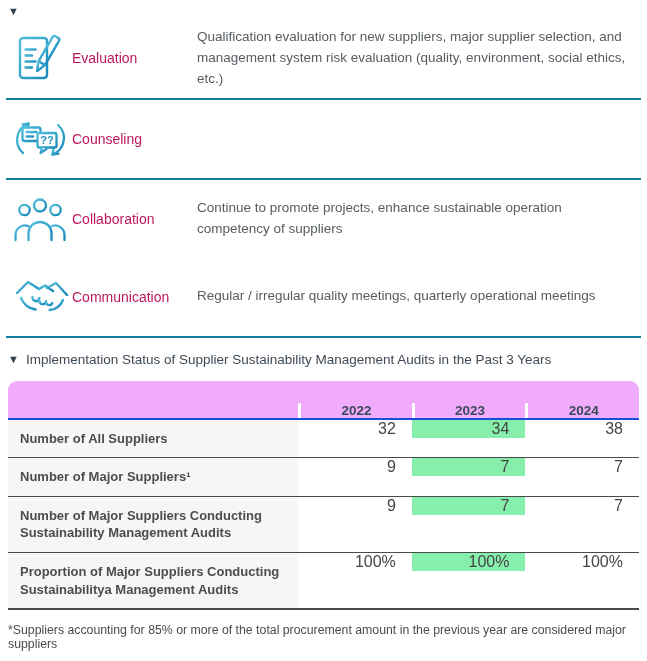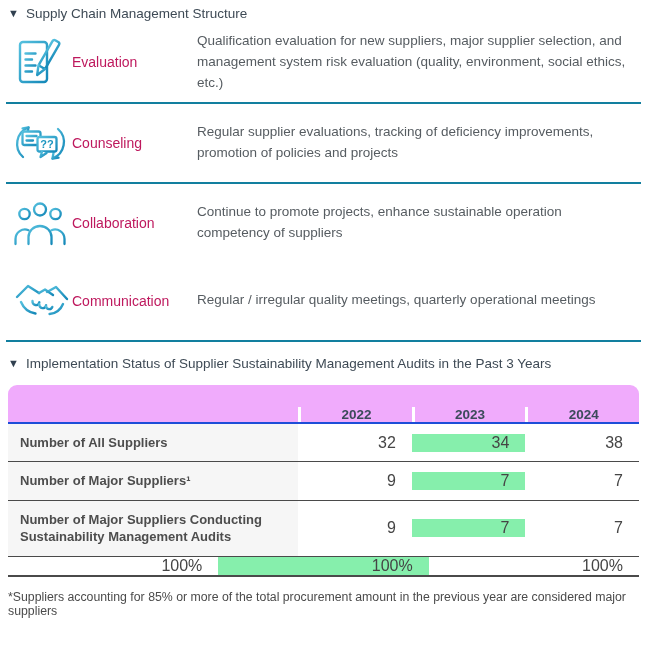--- a/index.html
+++ b/index.html
@@ -36,21 +36,21 @@
     display:flex;align-items:flex-end;height:37px;
     background:#f0abfc;border-radius:9px 9px 0 0;
     border-bottom:2px solid #1d4ed8;
   }
   .th-label{flex:0 0 46%;}
   .th-year{
     flex:1;display:flex;align-items:center;justify-content:center;
     font-size:13.5px;font-weight:bold;color:#3b4a5a;
     border-left:3px solid #ffffff;
   }
-  .trow{display:flex;align-items:center;border-bottom:1px solid #4a4a4a;}
+  .trow{display:flex;align-items:flex-start;border-bottom:1px solid #4a4a4a;}
   .trow:last-child{border-bottom:2px solid #4a4a4a;}
   .td-label{
     flex:0 0 46%;background:#f6f6f6;box-sizing:border-box;
     padding:10px 14px 10px 12px;display:flex;align-items:center;
     font-size:13px;font-weight:bold;color:#4d4d4d;line-height:1.35;
   }
   .td-val{
     flex:1;display:flex;align-items:center;justify-content:flex-end;
     padding-right:16px;font-size:16px;color:#454545;
   }
@@ -58,21 +58,20 @@
   
   .footnote{
     margin:13px 8px 8px 8px;font-size:12.3px;color:#4b4b4b;
   }
 </style>
 </head>
 <body>
 
 <div class="section-title">
   <span class="marker">▼</span>
-  <span>Supply Chain Management Structure</span>
 </div>
 
 <div class="structure">
 
   <div class="structure-row divided">
     <div class="icon-box">
       <svg width="48" height="54" viewBox="0 0 48 54" fill="none" stroke="url(#gA)" stroke-width="2.4" stroke-linecap="round" stroke-linejoin="round">
         <defs>
             <linearGradient id="gA" x1="0" y1="0" x2="1" y2="1">
           <stop offset="0" stop-color="#55c0de"></stop>
@@ -106,21 +105,20 @@
         <path d="M44 11 A17.5 17.5 0 0 1 38.5 40.5"></path>
         <path d="M38.5 40.5 l6 -.8 M38.5 40.5 l1 -5.8"></path>
         <rect x="8.5" y="13.5" width="18" height="13.5" rx="2" fill="#ffffff"></rect>
         <path d="M12.5 18 h10 M12.5 22.5 h6.5"></path>
         <rect x="23.5" y="19" width="19" height="14.5" rx="2" fill="#ffffff"></rect>
         <path d="M28 33.5 l-1.5 5.5 l6 -4" fill="#ffffff"></path>
         <text x="33" y="30" text-anchor="middle" font-size="11" font-weight="bold" fill="#1b95c0" stroke="none">??</text>
       </svg>
     </div>
     <div class="row-label">Counseling</div>
-    <div class="row-desc">Regular supplier evaluations, tracking of deficiency improvements, promotion of policies and projects</div>
   </div>
 
   <div class="structure-row">
     <div class="icon-box">
       <svg width="52" height="46" viewBox="0 0 52 46" fill="none" stroke="url(#gD)" stroke-width="2.3" stroke-linecap="round" stroke-linejoin="round">
         <defs>
             <linearGradient id="gD" x1="0" y1="0" x2="1" y2="1">
           <stop offset="0" stop-color="#55c0de"></stop>
               <stop offset="1" stop-color="#1488b8"></stop>
         </linearGradient>
@@ -189,19 +187,20 @@
   </div>
 
   <div class="trow">
     <div class="td-label">Number of Major Suppliers Conducting Sustainability Management Audits</div>
     <div class="td-val">9</div>
     <div class="td-val striped">7</div>
     <div class="td-val">7</div>
   </div>
 
   <div class="trow">
+    <div class="td-label">Proportion of Major Suppliers Conducting Sustainabilitya Management Audits</div>
     <div class="td-val">100%</div>
     <div class="td-val striped">100%</div>
     <div class="td-val">100%</div>
   </div>
 </div>
 
 <div class="footnote">*Suppliers accounting for 85% or more of the total procurement amount in the previous year are considered major suppliers</div>
 
 </body></html>

